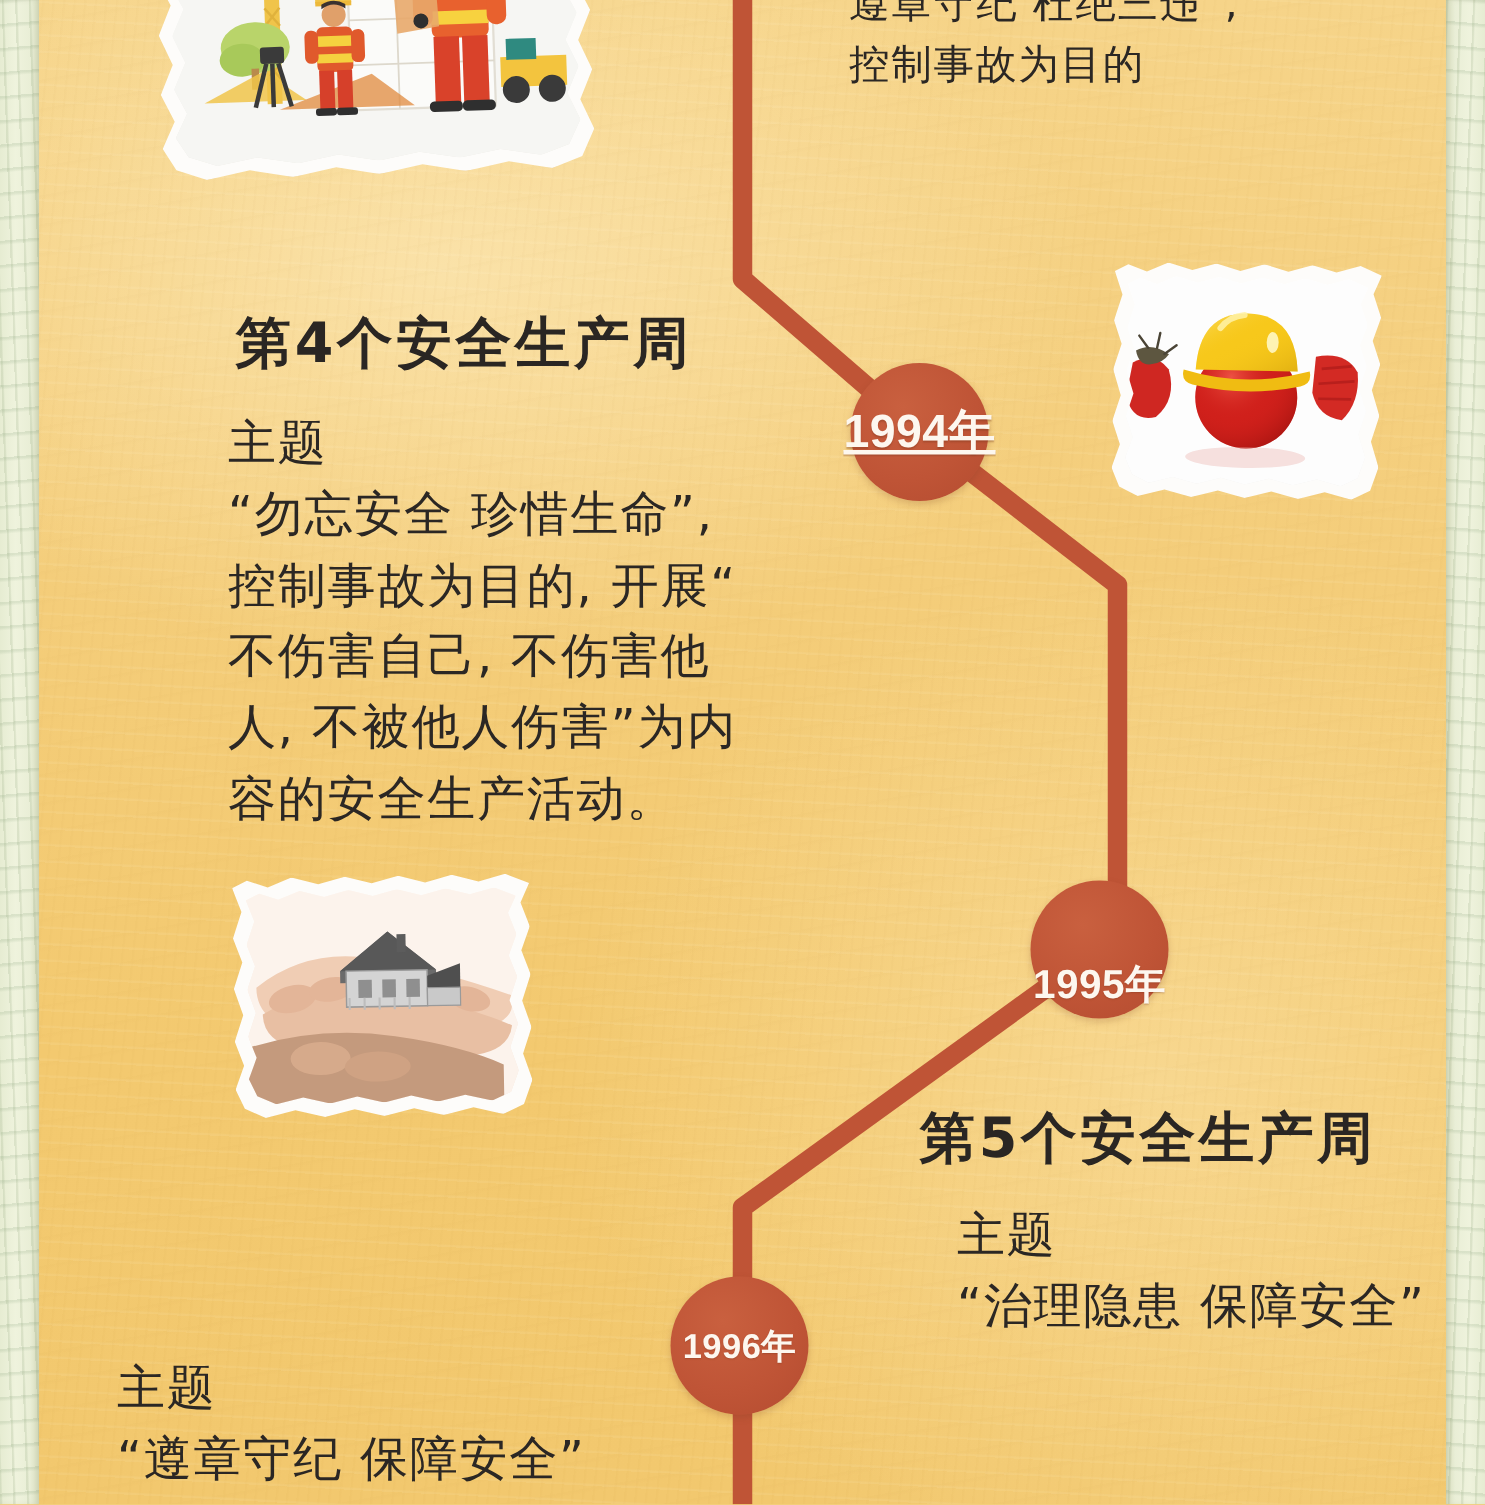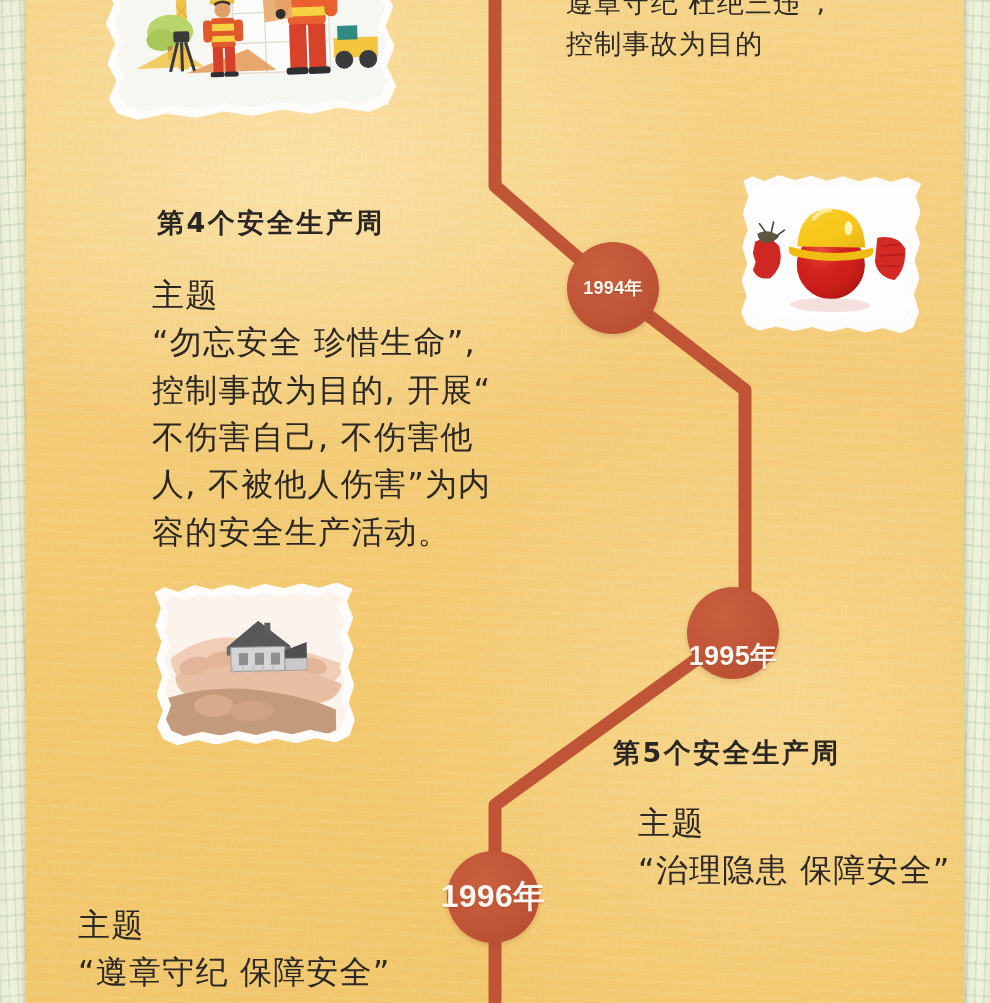--- a/index.html
+++ b/index.html
@@ -68,21 +68,21 @@
     font-weight: 700;
     letter-spacing: .3px;
     white-space: nowrap;
     text-shadow: 0 1px 1px rgba(120,55,30,.35);
   }
 
   
   .sec-heading {
     position: absolute;
     white-space: nowrap;
-    font-size: 27px;
+    font-size: 37px;
     font-weight: 700;
     color: #2a2623;
     letter-spacing: 2.5px;
     font-family: "DejaVu Sans", "Liberation Sans", sans-serif;
     line-height: 1.25;
   }
   .sec-heading .hl {
     position: relative;
     display: inline-block;
     padding: 0 5px 1px 5px;
@@ -143,29 +143,29 @@
 
       <path d="M 495 -10 L 495 186 L 613 288"></path>
 
       <path d="M 613 288 L 745 390 L 745 633"></path>
 
       <path d="M 733 633 L 495 805 L 495 1013"></path>
     </g>
   </svg>
 
   <div class="year-node" style="left:567px; top:242px; width:92px; height:92px;">
-    <span style="font-size:18px;">1994年</span>
+    <span style="font-size:31px;text-decoration:underline;">1994年</span>
   </div>
 
   <div class="year-node" style="left:687px; top:587px; width:92px; height:92px;">
     <span style="font-size:27px;margin-top:46px;">1995年</span>
   </div>
 
   <div class="year-node" style="left:447px; top:851px; width:92px; height:92px;">
-    <span style="font-size:32px;">1996年</span>
+    <span style="font-size:23px;">1996年</span>
   </div>
 
   <div class="photo torn" style="left:106px; top:-64px; width:288px; height:180px; transform:rotate(-2deg);">
     <div class="inner torn" style="background:linear-gradient(180deg,#f7f7f4 0%,#f2f2ee 55%,#eceae4 100%);">
       
       <svg viewBox="0 0 270 162" width="100%" height="100%" xmlns="http://www.w3.org/2000/svg">
         <rect x="0" y="0" width="270" height="162" fill="#f6f6f3"></rect>
 
         <rect x="118" y="8" width="96" height="120" fill="#fbfbf9" stroke="#e2ded4" stroke-width="1.5"></rect>
         <g stroke="#ddd8cc" stroke-width="1.2">

